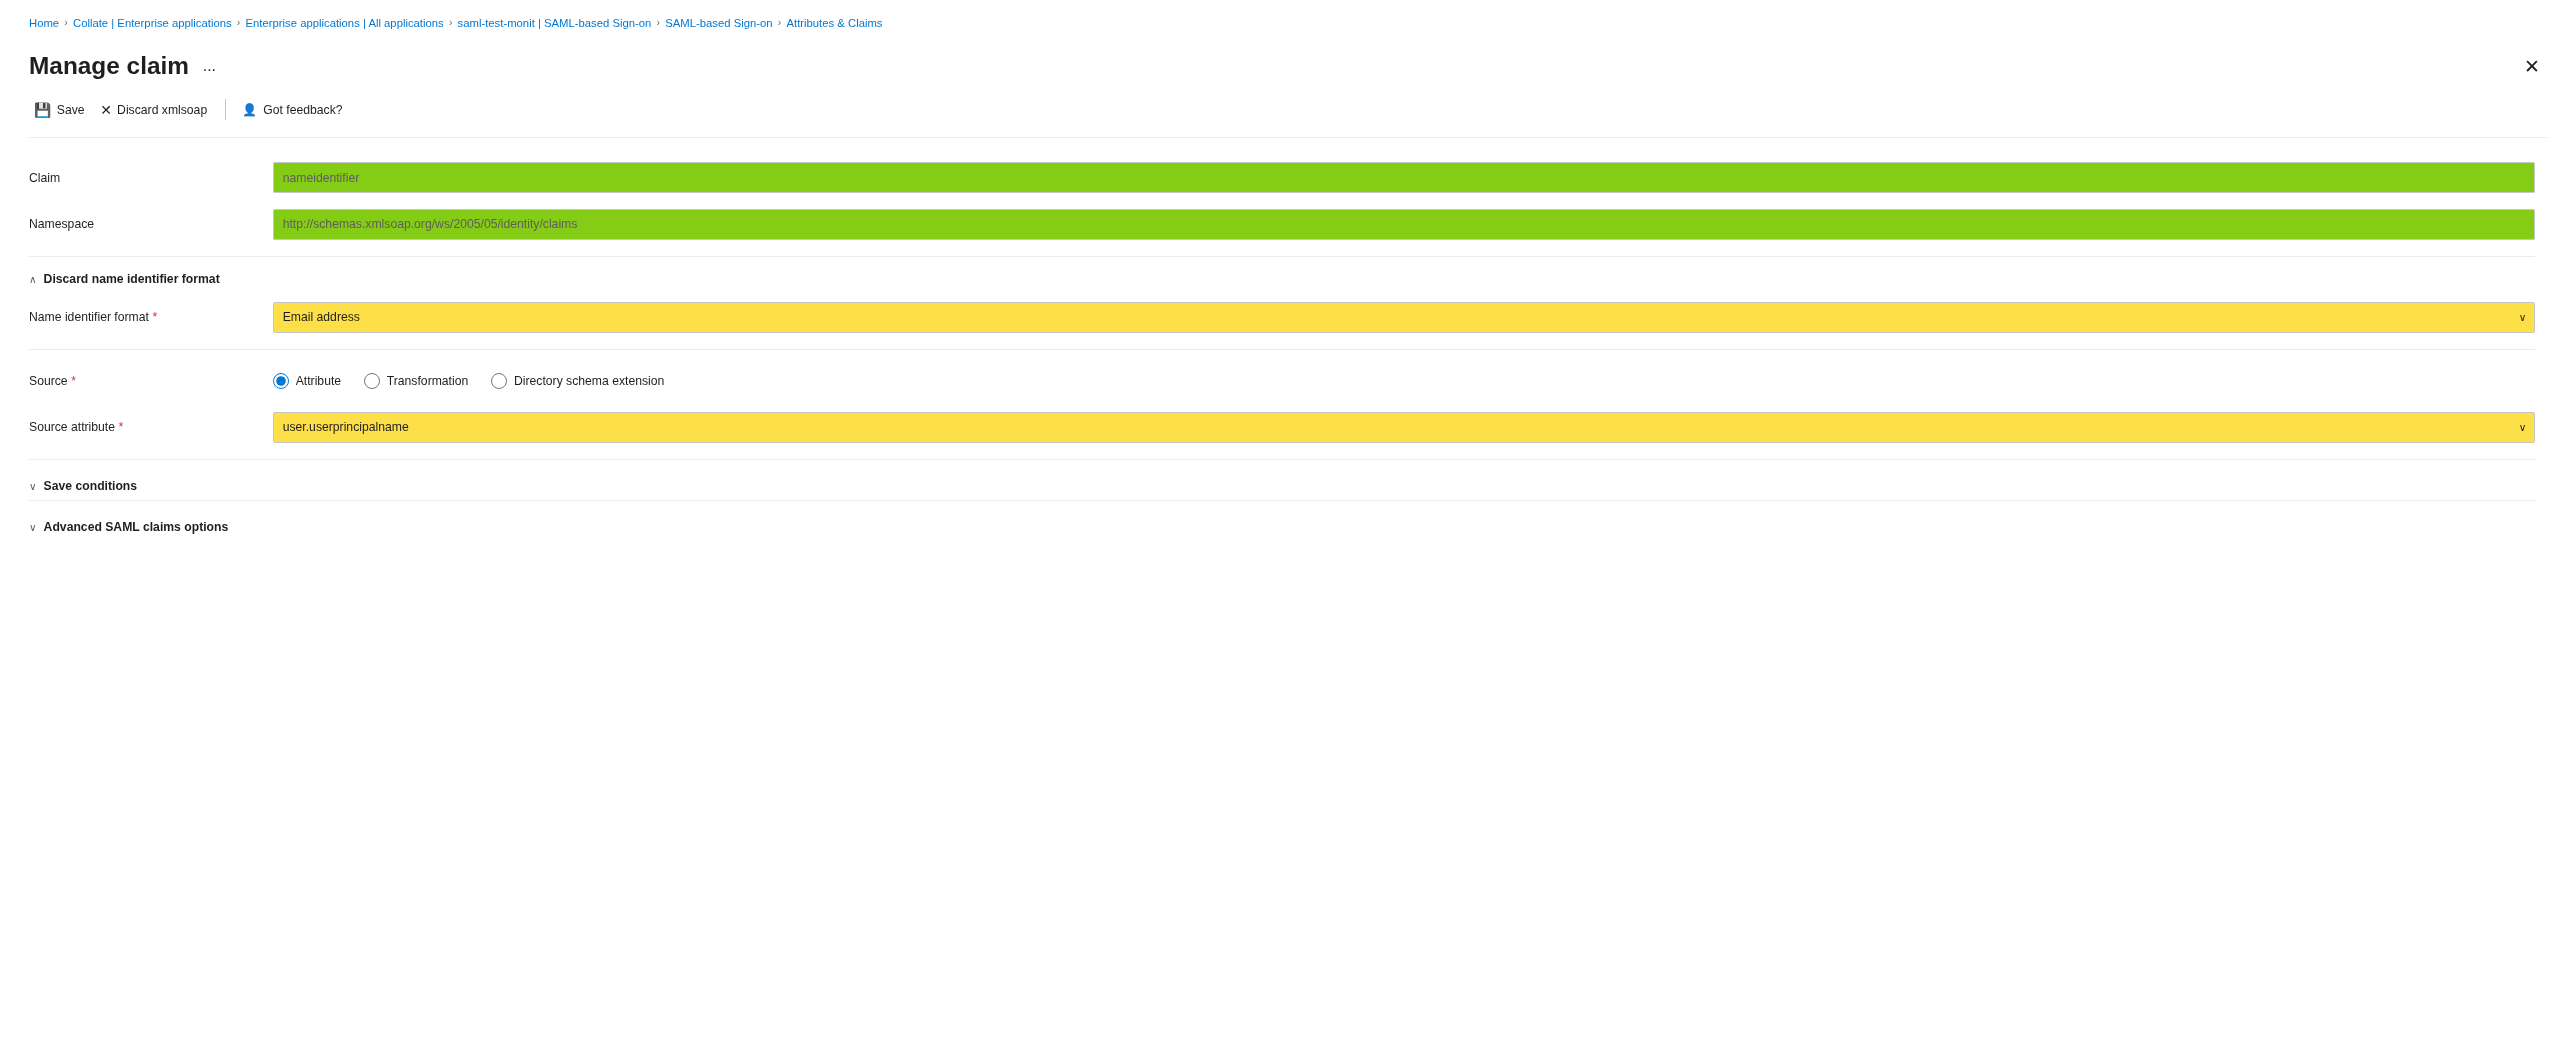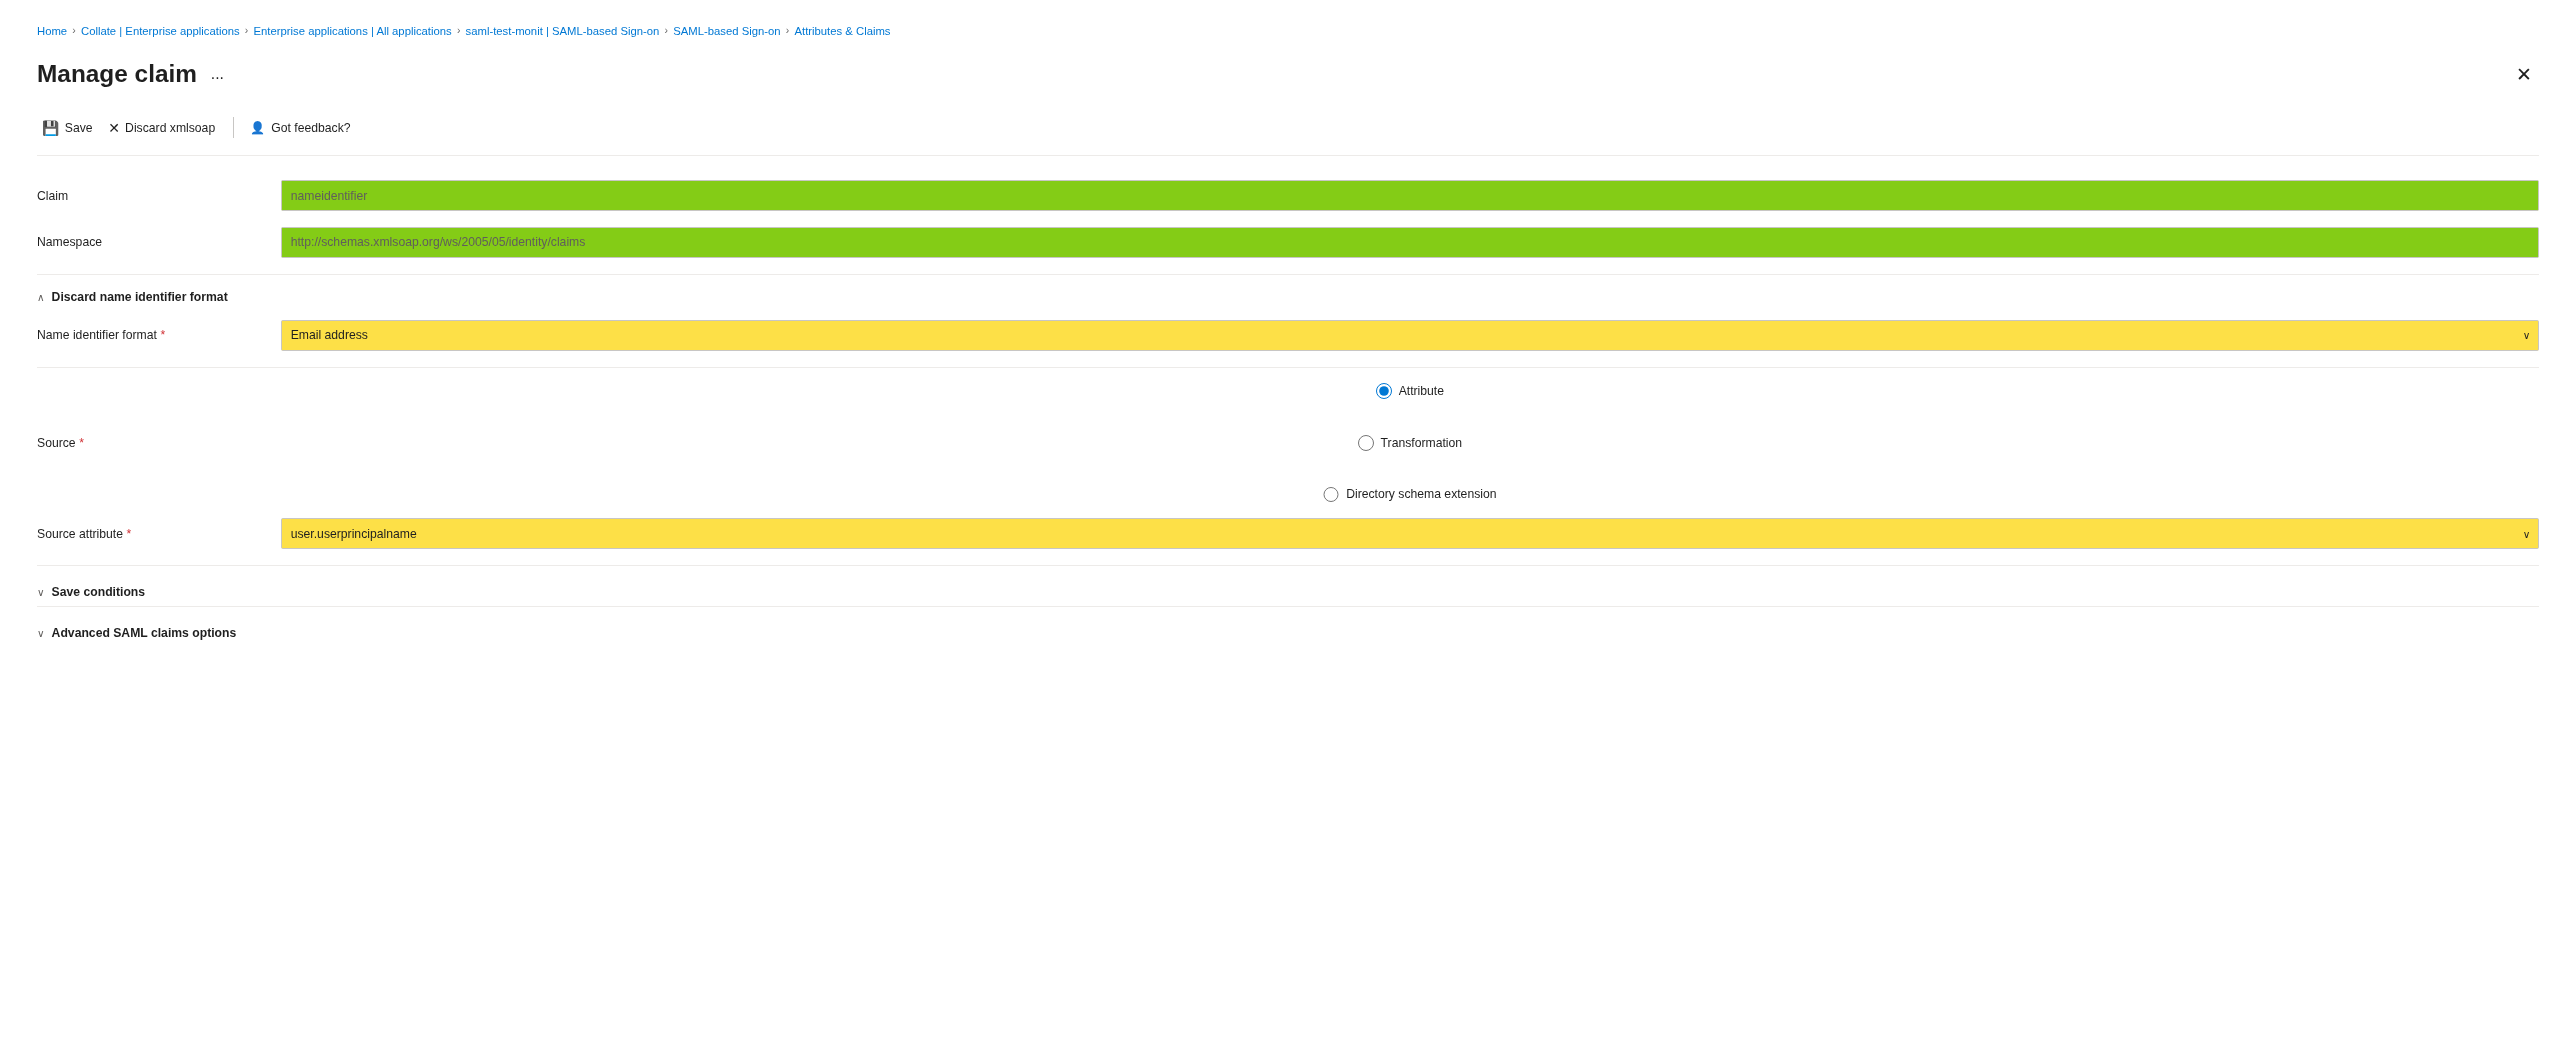--- a/index.html
+++ b/index.html
@@ -12,21 +12,21 @@
       font-size: 12.2px;
       color: #1f1f1f;
       background: #fff;
       width: 2576px;
       min-height: 1044px;
     }
     .page-container {
       width: 100%;
       min-height: 1044px;
       background: #fff;
-      padding: 16px;
+      padding: 8px;
       border-radius: 29px;
     }
     .breadcrumb-bar {
       padding: 8.7px 21px;
       font-size: 11.3px;
       color: #0078d4;
       display: flex;
       align-items: center;
       gap: 5.2px;
       flex-wrap: wrap;
@@ -39,21 +39,21 @@
       color: #666;
       font-size: 10.4px;
     }
     .main-panel {
       padding: 14px 21px;
     }
     .panel-title-row {
       display: flex;
       align-items: center;
       justify-content: space-between;
-      margin-bottom: 25px;
+      margin-bottom: 15px;
     }
     .panel-title-left {
       display: flex;
       align-items: center;
       gap: 8.7px;
     }
     .panel-title {
       font-size: 24.4px;
       font-weight: 600;
       color: #1f1f1f;
@@ -198,22 +198,21 @@
       right: 8.7px;
       top: 50%;
       transform: translateY(-50%);
       pointer-events: none;
       font-size: 10.4px;
       color: #1f1f1f;
     }
     .radio-group {
       display: flex;
       align-items: center;
-      gap: 36px;
-      flex-direction: column;
+      gap: 23px;
     }
     .radio-option {
       display: flex;
       align-items: center;
       gap: 7px;
       cursor: pointer;
     }
     .radio-option input[type="radio"] {
       width: 15.7px;
       height: 15.7px;

